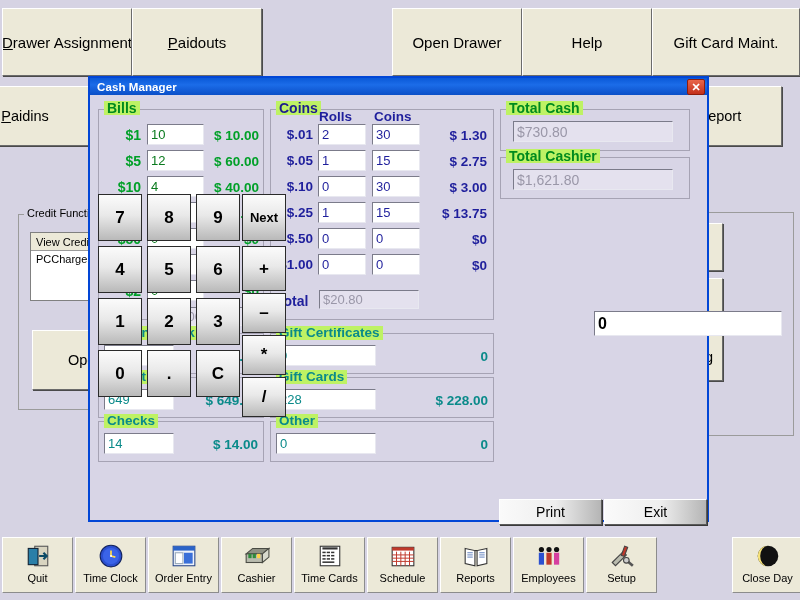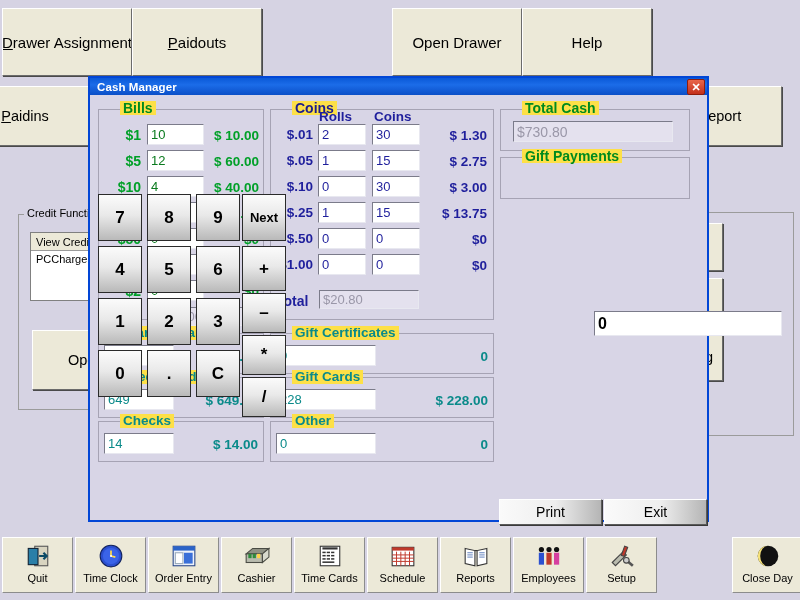--- a/index.html
+++ b/index.html
@@ -57,22 +57,22 @@
   .closebtn{position:absolute;right:2px;top:1px;width:16px;height:14px;
             background:linear-gradient(to bottom,#e8664a,#c3301c);
             border:1px solid #8f1c0c;border-radius:2px;
             display:flex;align-items:center;justify-content:center;
             color:#fff;font-size:11px;font-weight:bold;line-height:1;
             cursor:pointer;}
   .dlgbody{position:relative;width:100%;height:427px;}
 
   
   .grp{position:absolute;border:1px solid #a6a3b4;}
-  .grp-cap{position:absolute;background:#fde047;padding:0 3px;
-           font-weight:bold;white-space:nowrap;line-height:1;margin-left:16px;}
+  .grp-cap{position:absolute;background:#bef264;padding:0 3px;
+           font-weight:bold;white-space:nowrap;line-height:1;}
   .cap-green{color:#008a1e;font-size:14px;}
   .cap-navy{color:#1c1c8c;font-size:14px;}
   .cap-teal{color:#0a8a8a;font-size:13.5px;}
 
   
   .lbl{position:absolute;font-weight:bold;white-space:nowrap;}
   .green{color:#00a028;}
   .navy{color:#1f1f9c;}
   .teal{color:#0a8a8a;}
   .r{text-align:right;}
@@ -124,20 +124,23 @@
         <span><u>D</u>rawer Assignment</span>
       </div>
       <div class="topbtn" style="left: 132px; width: 128px;">
         <span><u>P</u>aidouts</span>
       </div>
       <div class="topbtn" style="left: 392px; width: 128px;">
         <span>Open Drawer</span>
       </div>
       <div class="topbtn" style="left: 522px; width: 128px;">
         <span>Help</span>
+      </div>
+      <div class="topbtn" style="left: 652px; width: 146px;">
+        <span>Gift Card Maint.</span>
       </div>
     </div>
 
   <div class="bgform">
     <div class="bgbtn" style="left:-46px;top:8px;width:140px;height:58px;">
       <span><u>P</u>aidins</span>
     </div>
     <div class="bgbtn" style="left:640px;top:8px;width:140px;height:58px;">
       <span>er Report</span>
     </div>
@@ -231,21 +234,22 @@
           <div class="lbl navy r" style="left: 330px; top: 163px; width: 67px; font-size: 13.5px;">$0</div>
         </div>
       <div class="lbl navy" style="left:186px;top:198px;font-size:14px;">Total</div>
       <div class="fld ro" style="left:229px;top:195px;width:100px;height:19px;">$20.80</div>
 
       <div class="grp" style="left:410px;top:14px;width:188px;height:40px;"></div>
       <div class="grp-cap cap-green" style="left:416px;top:6px;">Total Cash</div>
       <div class="fld ro" style="left:423px;top:26px;width:160px;height:21px;font-size:14px;">$730.80</div>
 
       <div class="grp" style="left:410px;top:62px;width:188px;height:40px;"></div>
-      <div class="grp-cap cap-green" style="left:416px;top:54px;">Gift Payments</div>
+      <div class="grp-cap cap-green" style="left:416px;top:54px;">Total Cashier</div>
+      <div class="fld ro" style="left:423px;top:74px;width:160px;height:21px;font-size:14px;">$1,621.80</div>
 
       <div id="tender-left">
           <div class="grp" style="left: 8px; top: 238px; width: 164px; height: 39px;"></div>
           <div class="grp-cap cap-teal" style="left: 14px; top: 231px;">Starting Bank</div>
           <div class="fld" style="left: 14px; top: 250px; width: 70px; height: 21px; color: rgb(10, 138, 138);">200</div>
           <div class="lbl teal r" style="left: 80px; top: 254px; width: 88px; font-size: 13.5px;">-$ 200.00</div>
           <div class="grp" style="left: 8px; top: 282px; width: 164px; height: 39px;"></div>
           <div class="grp-cap cap-teal" style="left: 14px; top: 275px;">Credit Cards</div>
           <div class="fld" style="left: 14px; top: 294px; width: 70px; height: 21px; color: rgb(10, 138, 138);">649</div>
           <div class="lbl teal r" style="left: 80px; top: 298px; width: 88px; font-size: 13.5px;">$   649.00</div>

